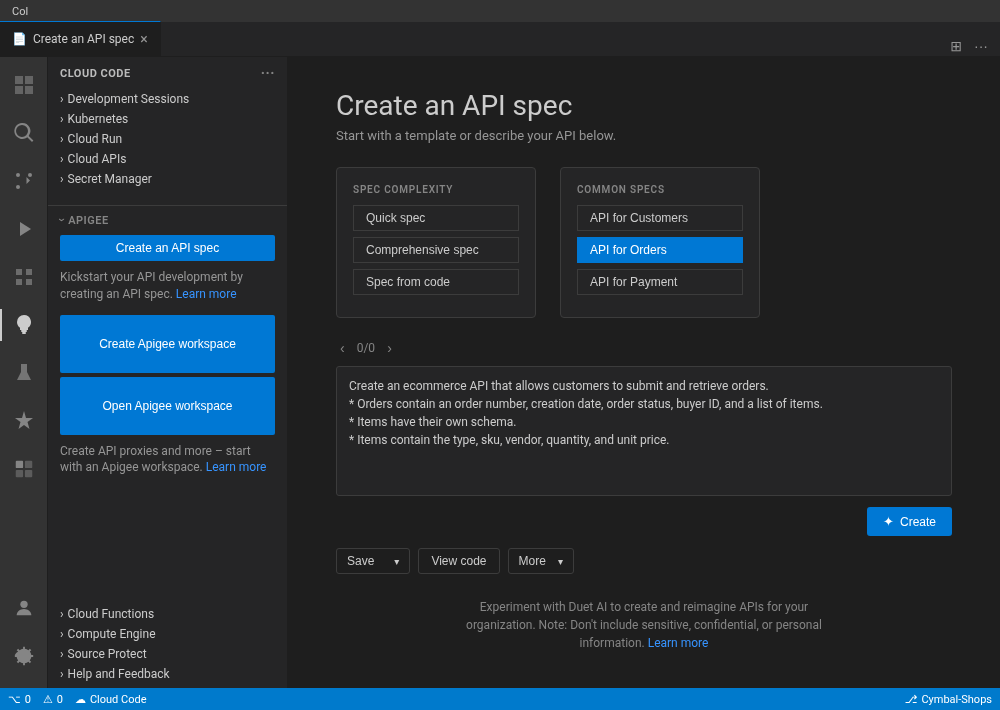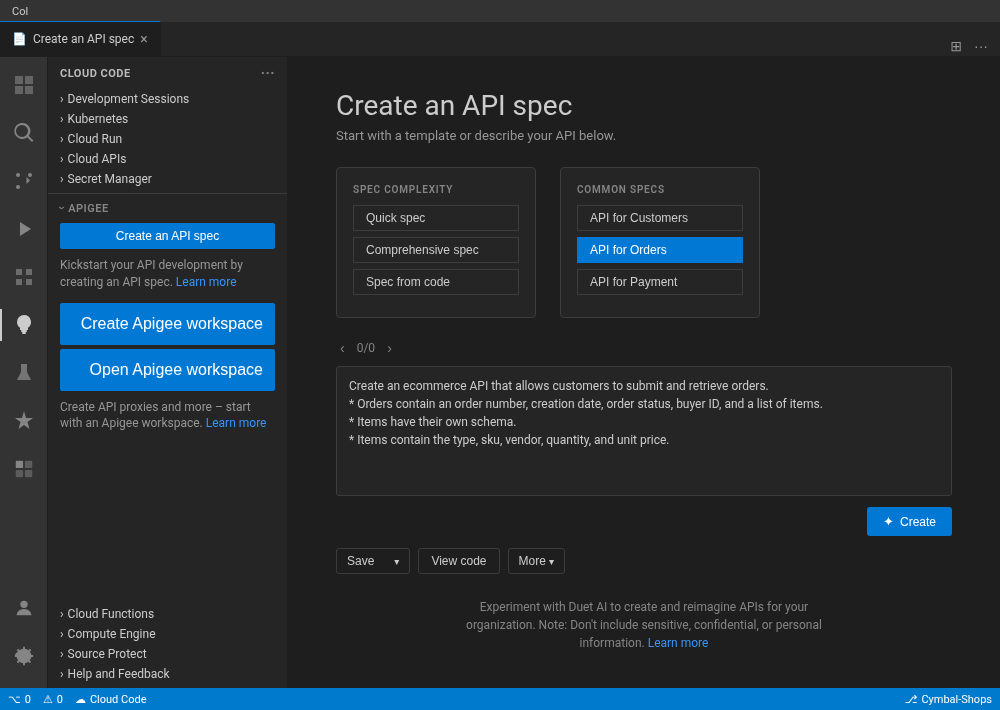--- a/index.html
+++ b/index.html
@@ -29,21 +29,21 @@
 
     
     .sidebar { width: 240px; background: #252526; display: flex; flex-direction: column; flex-shrink: 0; border-right: 1px solid #1e1e1e; overflow-y: auto; }
     .sidebar-header { display: flex; align-items: center; justify-content: space-between; padding: 8px 12px; font-size: 11px; font-weight: 700; color: #bbbbbb; text-transform: uppercase; letter-spacing: 0.5px; }
     .sidebar-header-actions { display: flex; gap: 4px; color: #858585; font-size: 14px; cursor: pointer; }
     .sidebar-section { margin-bottom: 4px; }
     .sidebar-item { display: flex; align-items: center; padding: 3px 12px; cursor: pointer; font-size: 12px; color: #cccccc; gap: 4px; }
 
     
     .sidebar-btn-primary { background: #0078d4; color: white; border: none; border-radius: 2px; padding: 6px 12px; font-size: 12px; cursor: pointer; width: calc(100% - 24px); margin: 6px 12px 4px; text-align: center; display: block; }
-    .sidebar-btn-secondary { background: #0078d4; color: white; border: none; border-radius: 2px; padding: 12px 12px; font-size: 16px; cursor: pointer; width: calc(100% - 24px); margin: 4px 12px; text-align: right; display: block; }
+    .sidebar-btn-secondary { background: #0078d4; color: white; border: none; border-radius: 2px; padding: 22px 12px; font-size: 12px; cursor: pointer; width: calc(100% - 24px); margin: 4px 12px; text-align: center; display: block; }
     .sidebar-description { padding: 4px 12px 8px; font-size: 12px; color: #969696; line-height: 1.4; }
     .sidebar-link { color: #3794ff; text-decoration: none; }
 
     
     .content { flex: 1; background: #1e1e1e; overflow-y: auto; padding: 32px 48px; }
 
     
     .page-title { font-size: 28px; font-weight: 400; color: #cccccc; margin-bottom: 6px; }
     .page-subtitle { font-size: 13px; color: #969696; margin-bottom: 24px; }
 
@@ -65,34 +65,34 @@
     .api-textarea { width: 100%; background: #252526; border: 1px solid #3c3c3c; border-radius: 3px; color: #cccccc; font-size: 12px; padding: 10px 12px; resize: none; font-family: inherit; line-height: 1.5; outline: none; }
 
     
     .create-btn-row { display: flex; justify-content: flex-end; margin-top: 8px; }
     .create-btn { background: #0078d4; color: white; border: none; border-radius: 3px; padding: 7px 16px; font-size: 12px; cursor: pointer; display: flex; align-items: center; gap: 6px; }
 
     
     .action-row { display: flex; align-items: center; gap: 8px; margin-top: 12px; }
     .save-btn { border: 1px solid #3c3c3c; background: transparent; color: #cccccc; padding: 5px 10px; border-radius: 3px; font-size: 12px; cursor: pointer; display: flex; align-items: center; gap: 20px; }
     .view-code-btn { border: 1px solid #3c3c3c; background: transparent; color: #cccccc; padding: 5px 12px; border-radius: 3px; font-size: 12px; cursor: pointer; }
-    .more-btn { border: 1px solid #3c3c3c; background: transparent; color: #cccccc; padding: 5px 10px; border-radius: 3px; font-size: 12px; cursor: pointer; display: flex; align-items: center; gap: 3px; }
+    .more-btn { border: 1px solid #3c3c3c; background: transparent; color: #cccccc; padding: 5px 10px; border-radius: 3px; font-size: 12px; cursor: pointer; display: flex; align-items: center; gap: 12px; }
 
     
     .footer-note { margin-top: 24px; font-size: 12px; color: #858585; text-align: center; max-width: 400px; margin-left: auto; margin-right: auto; line-height: 1.5; }
     .footer-link { color: #3794ff; text-decoration: none; }
 
     
     .status-bar { height: 22px; background: #007acc; display: flex; align-items: center; padding: 0 8px; font-size: 12px; color: white; flex-shrink: 0; }
     .status-left { display: flex; align-items: center; gap: 12px; }
     .status-right { margin-left: auto; display: flex; align-items: center; gap: 12px; }
     .status-item { display: flex; align-items: center; gap: 4px; font-size: 11px; cursor: pointer; }
 
     
-    .apigee-section { border-top: 1px solid #3c3c3c; margin-top: 0; padding-top: 4px; }
+    .apigee-section { border-top: 1px solid #3c3c3c; margin-top: 12px; padding-top: 4px; }
     .apigee-label { padding: 3px 12px 2px; font-size: 11px; font-weight: 600; color: #858585; text-transform: uppercase; letter-spacing: 0.5px; display: flex; align-items: center; gap: 4px; cursor: pointer; }
 
     
     .sidebar-spacer { flex: 1; }
 
     .caret-right::before { content: '›'; font-size: 12px; }
     .caret-down::before { content: '›'; font-size: 12px; transform: rotate(90deg); display: inline-block; }
   </style>
 </head>
 <body>

